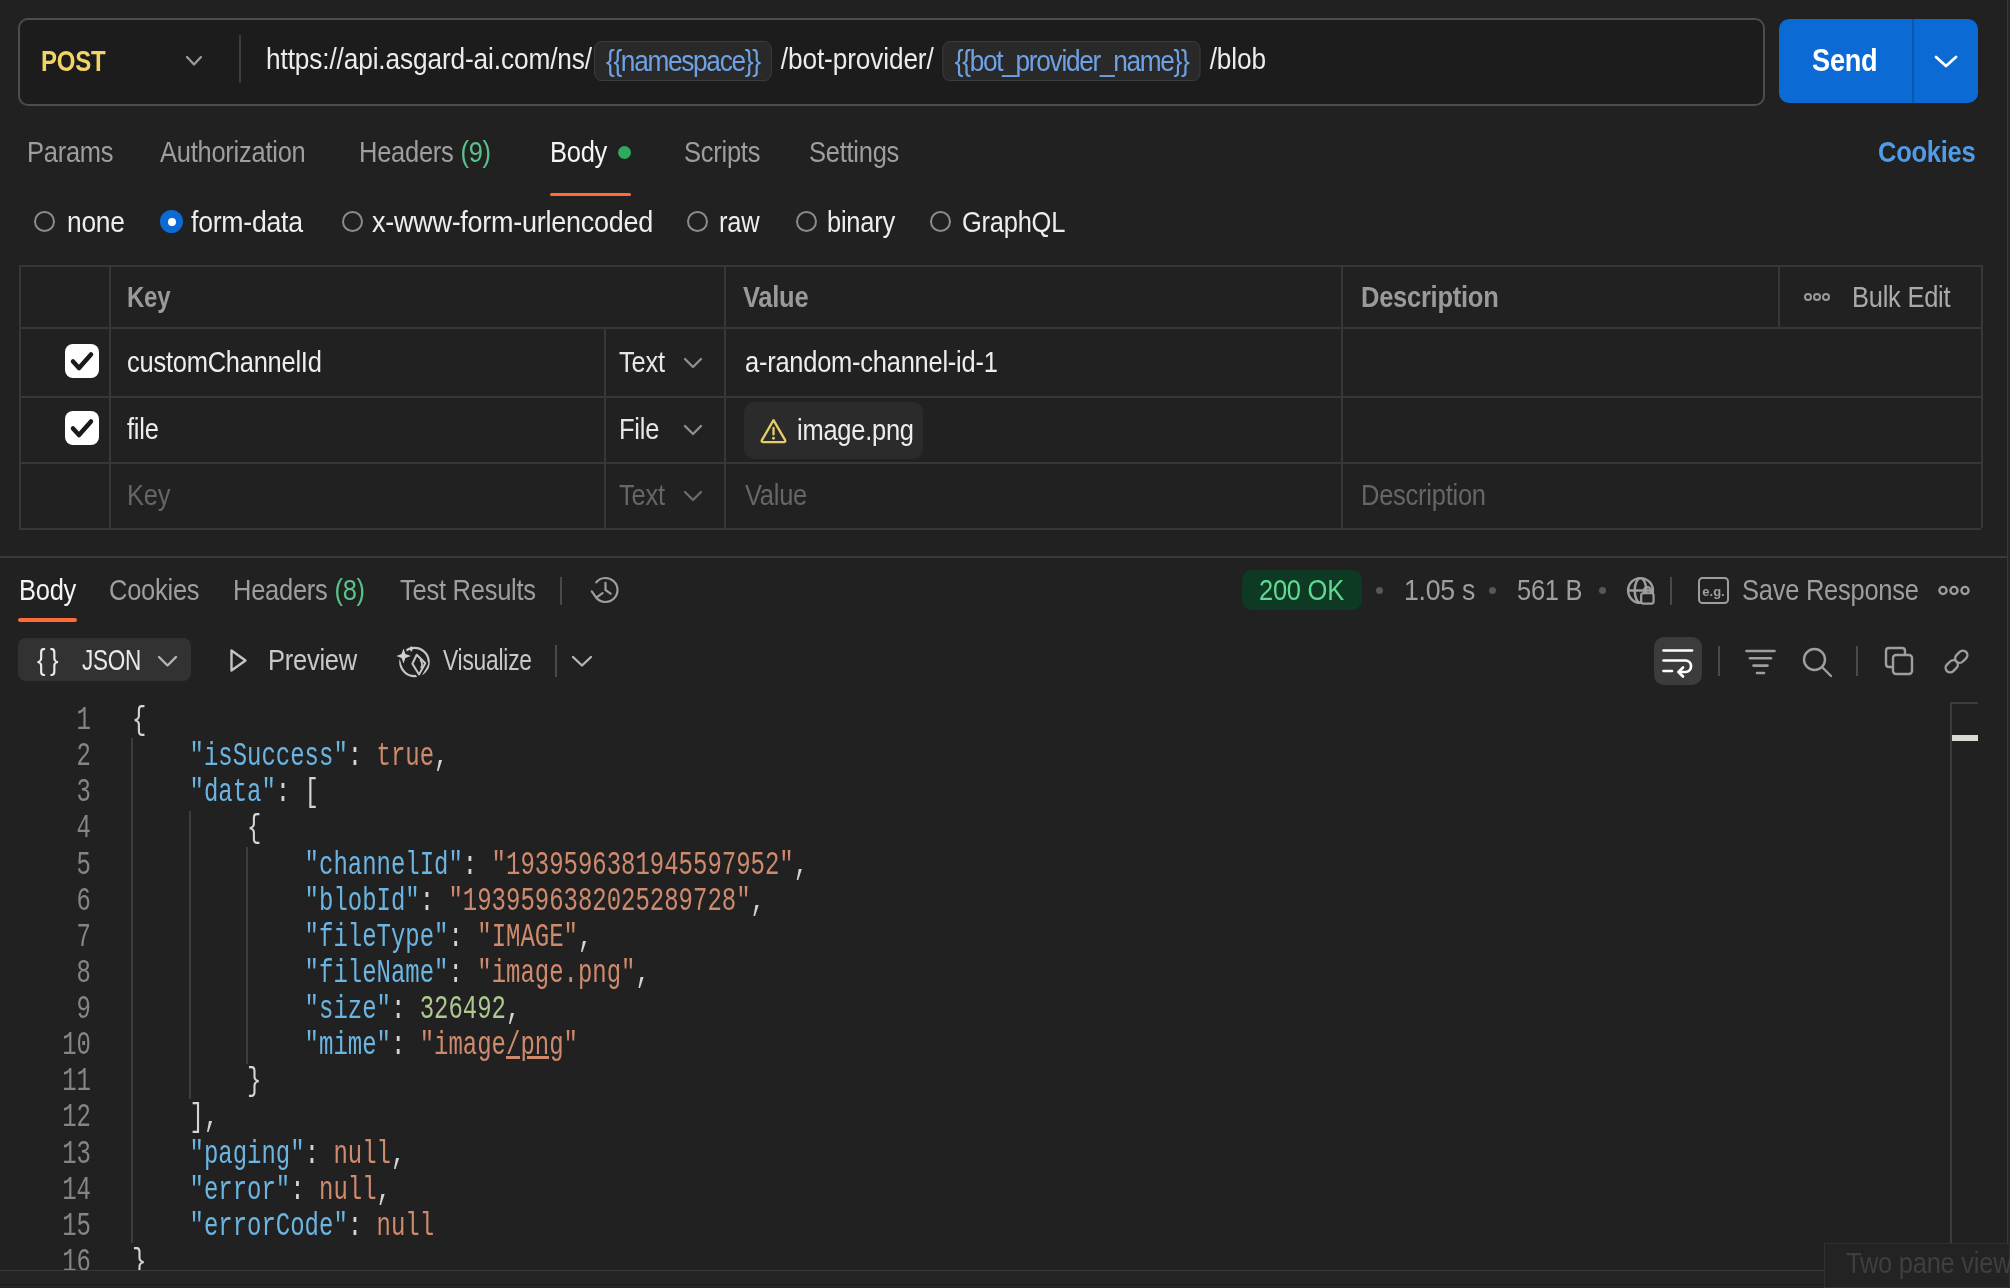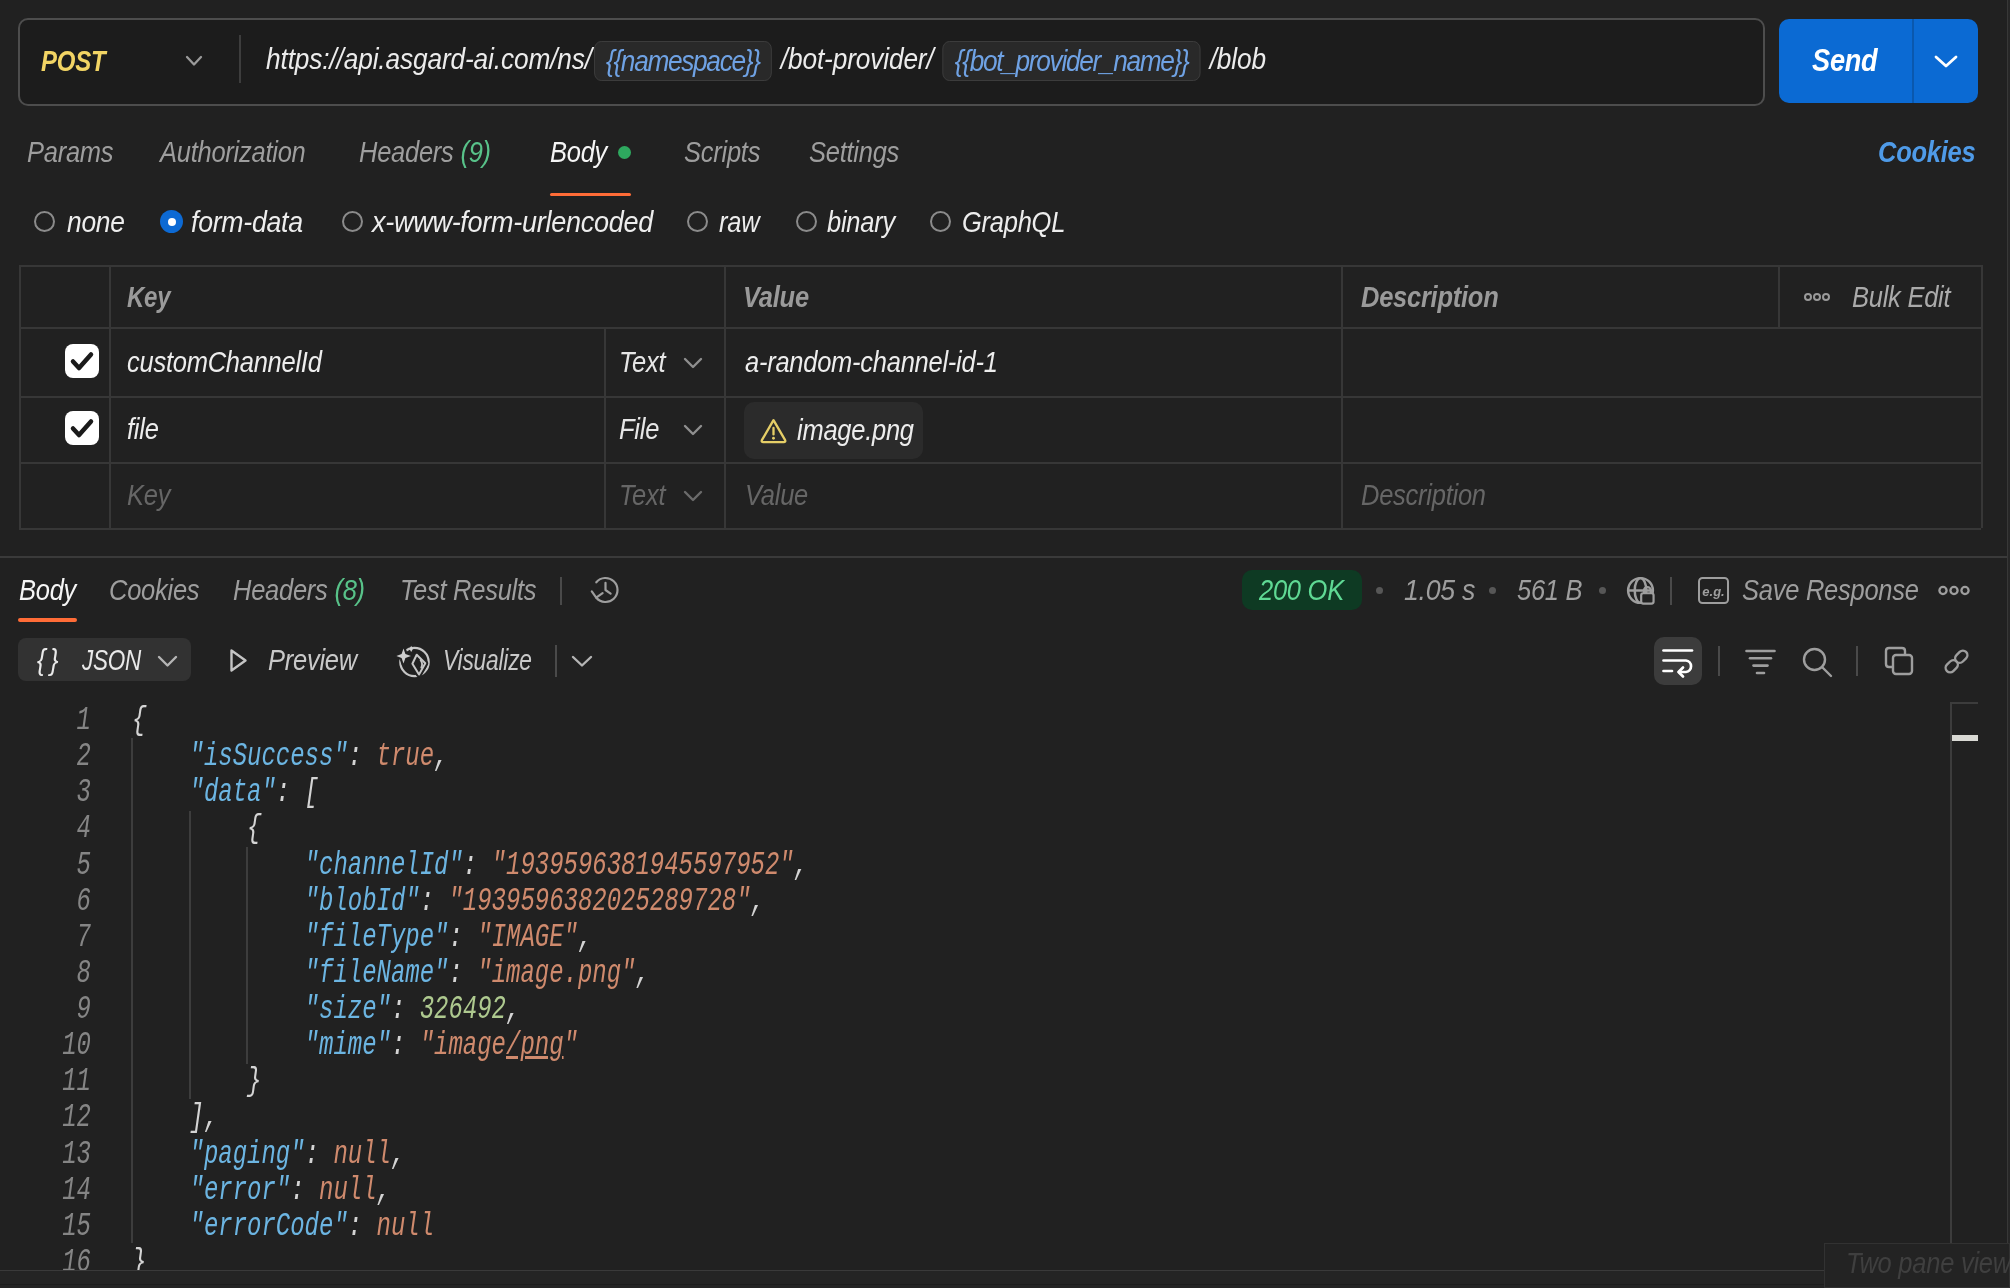--- a/index.html
+++ b/index.html
@@ -1,18 +1,18 @@
 <!DOCTYPE html>
 <html><head>
 <meta charset="utf-8">
 <style>
 * { margin:0; padding:0; box-sizing:border-box; }
 html,body { width:2010px; height:1288px; }
 body { background:#212121; font-family:"Liberation Sans", sans-serif; overflow:hidden; }
-#root { position:relative; width:2010px; height:1288px; background:#212121; overflow:hidden;font-style:italic; }
+#root { position:relative; width:2010px; height:1288px; background:#212121; overflow:hidden; }
 .t { position:absolute; white-space:nowrap; transform:translateY(-50%) scaleX(0.85); transform-origin:0 50%; font-size:30px; letter-spacing:-0.3px; color:#ededed; }
 .gray { color:#9e9e9e; }
 .dim  { color:#666666; }
 .sb   { font-weight:700; }
 .line { position:absolute; background:#373737; }
 svg { position:absolute; overflow:visible; }
 .chip { display:inline-block; vertical-align:middle; height:40px; line-height:37px; padding:0 13px; background:#292929; border:1.5px solid #3e3e3e; border-radius:8px; color:#6fa2e4; margin:0 2px; letter-spacing:-1.5px; }
 </style>
 </head>
 <body>

